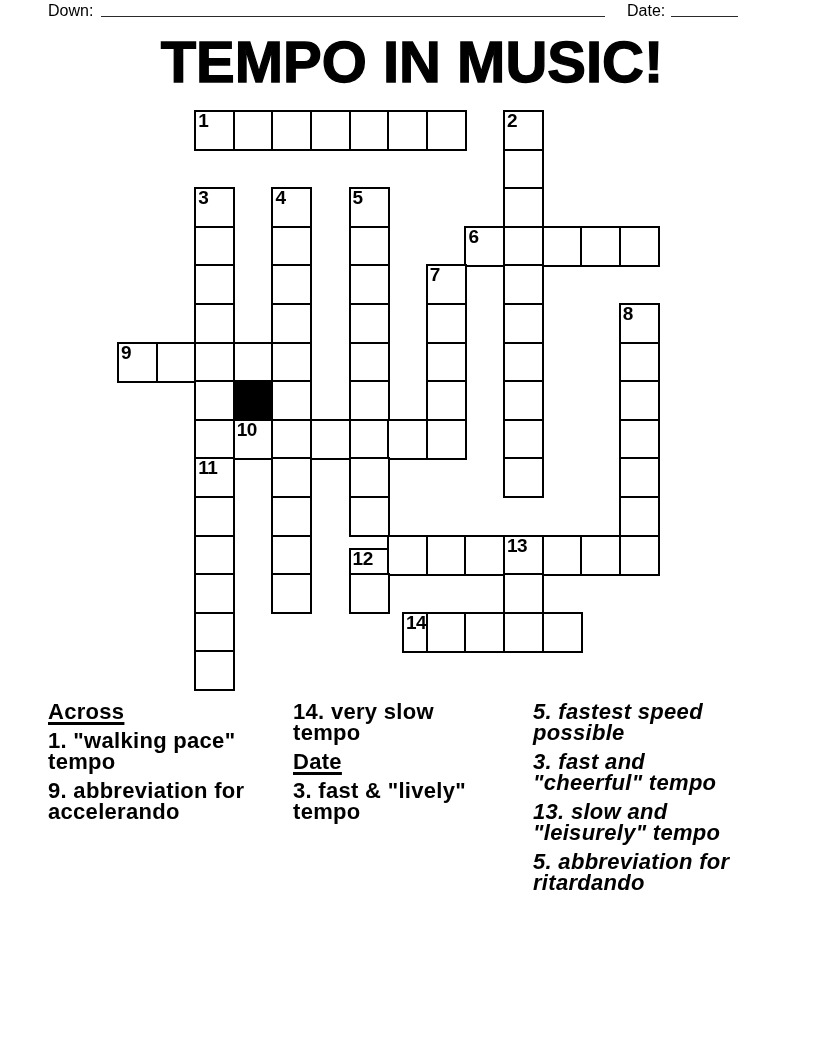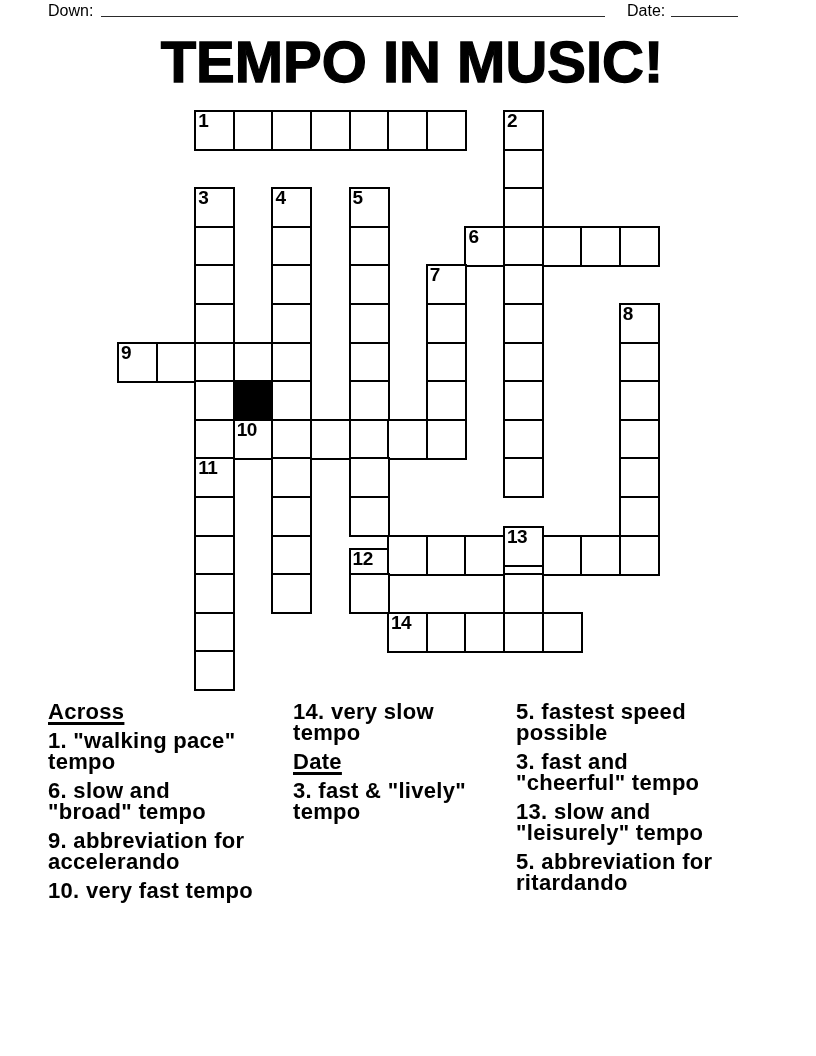--- a/index.html
+++ b/index.html
@@ -31,21 +31,21 @@
   .cell.black { background:#000; }
   .cellnum {
     position:absolute; top:-2px; left:2px;
     font-size:19px; font-weight:bold; line-height:1.15; letter-spacing:-0.5px;
   }
 
   
   .clue-col { position:absolute; top:701px; }
   #clue-col-1 { left:48px;  width:235px; }
   #clue-col-2 { left:293px; width:235px; }
-  #clue-col-3 { left:516px; width:255px; }
+  #clue-col-3 { left:533px; width:255px;font-style:italic; }
   .clue, .clue-header {
     font-size:22px; font-weight:bold; line-height:21px; letter-spacing:0.3px;
     margin:0 0 8px 0; white-space:pre-line;
   }
   .clue-header {
     text-decoration:underline; text-decoration-thickness:2.5px; text-underline-offset:3px;
   }
 </style>
 </head>
 <body>
@@ -147,50 +147,47 @@
     <div class="cell" style="left: 231.6px; top: 386px;"></div>
     <div class="cell" style="left: 501.8px; top: 386px;"></div>
     <div class="cell" style="left: 77.2px; top: 424.6px;"></div>
     <div class="cell" style="left: 154.4px; top: 424.6px;"></div>
     <div class="cell" style="left: 231.6px; top: 419px; margin-top: 19px;">
       <span class="cellnum">12</span>
     </div>
     <div class="cell" style="left: 270.2px; top: 424.6px;"></div>
     <div class="cell" style="left: 308.8px; top: 424.6px;"></div>
     <div class="cell" style="left: 347.4px; top: 424.6px;"></div>
-    <div class="cell" style="left: 386px; top: 416px;">
+    <div class="cell" style="left: 386px; top: 425px;">
       <span class="cellnum">13</span>
     </div>
     <div class="cell" style="left: 424.6px; top: 424.6px;"></div>
     <div class="cell" style="left: 463.2px; top: 424.6px;"></div>
     <div class="cell" style="left: 501.8px; top: 424.6px;"></div>
     <div class="cell" style="left: 77.2px; top: 463.2px;"></div>
     <div class="cell" style="left: 154.4px; top: 463.2px;"></div>
     <div class="cell" style="left: 231.6px; top: 463.2px;"></div>
     <div class="cell" style="left: 386px; top: 463.2px;"></div>
     <div class="cell" style="left: 77.2px; top: 501.8px;"></div>
-    <div class="cell" style="left: 270px; top: 501.8px;">
+    <div class="cell" style="left: 285px; top: 501.8px;">
       <span class="cellnum">14</span>
     </div>
     <div class="cell" style="left: 308.8px; top: 501.8px;"></div>
     <div class="cell" style="left: 347.4px; top: 501.8px;"></div>
     <div class="cell" style="left: 386px; top: 501.8px;"></div>
     <div class="cell" style="left: 424.6px; top: 501.8px;"></div>
     <div class="cell" style="left: 77.2px; top: 540.4px;"></div>
   </div>
 
 <div class="clue-col" id="clue-col-1">
   <div class="clue-header">Across</div>
   <div class="clue">1. "walking pace"
 tempo</div>
-  <div class="clue">6. slow and
-"broad" tempo</div>
   <div class="clue">9. abbreviation for
 accelerando</div>
-  <div class="clue">10. very fast tempo</div>
 </div>
 
 <div class="clue-col" id="clue-col-2">
   <div class="clue">14. very slow
 tempo</div>
   <div class="clue-header">Date</div>
   <div class="clue">3. fast &amp; "lively"
 tempo</div>
 </div>
 

